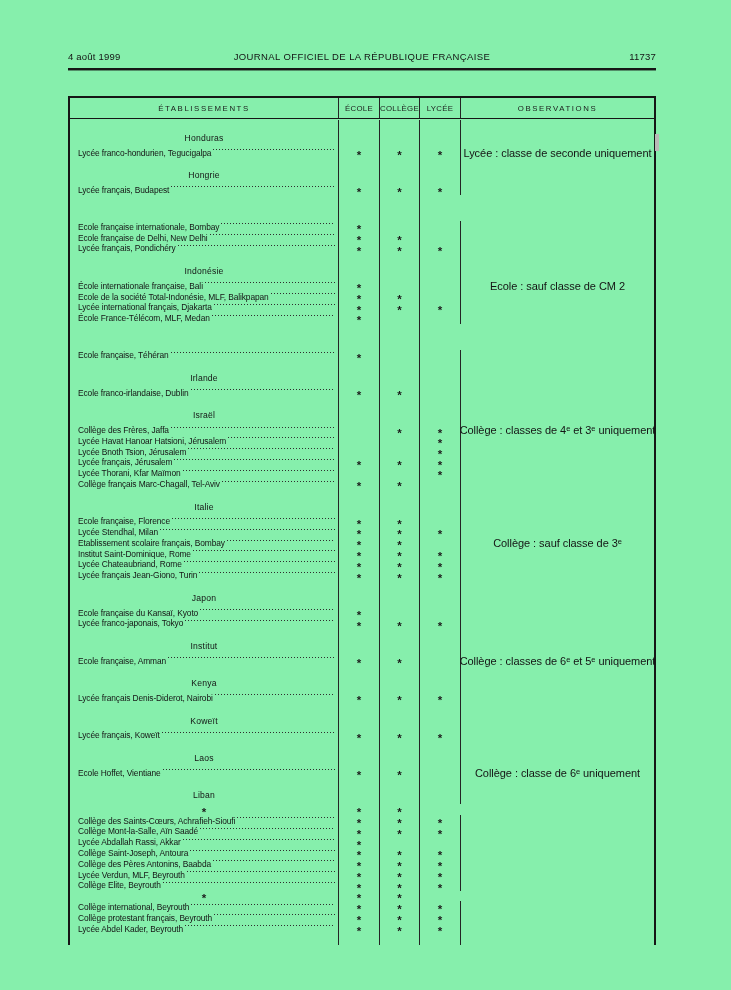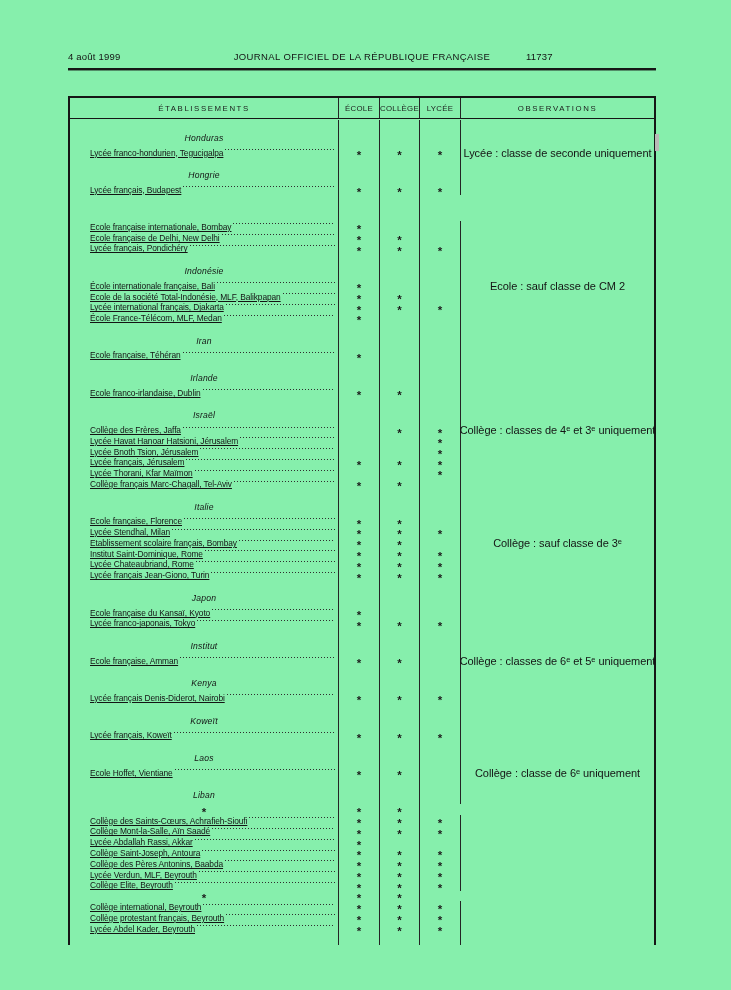--- a/index.html
+++ b/index.html
@@ -10,21 +10,21 @@
     font-family:"Liberation Sans","DejaVu Sans",sans-serif;
     overflow:hidden;
   }
   
   .running-head {
     position:absolute; left:68px; top:51px; width:588px;
     display:flex; align-items:baseline; font-size:9.5px; letter-spacing:.2px;
   }
   .rh-date  { width:130px; text-align:left; }
   .rh-title { flex:1; text-align:center; letter-spacing:.4px; }
-  .rh-page  { width:130px; }
+  .rh-page  { width:130px; text-align:right; }
   .head-rule {
     position:absolute; left:68px; top:68px; width:588px; height:3px;
     background:linear-gradient(#161616 0 2px, rgba(22,22,22,.45) 2px 3px);
   }
   
   .jo-table {
     position:absolute; left:68px; top:96px; width:588px; height:849px;
     border:2px solid #161616; border-bottom:none;
     display:flex; flex-direction:column;
   }
@@ -39,25 +39,25 @@
   }
   .thead-row .c.wide { letter-spacing:1.6px; }
   .thead-row .c.narrow { letter-spacing:.3px; }
 
   .tbody { flex:1; display:flex; flex-direction:column; padding-top:1px; }
 
   .country-row { height:26.5px; }
   .country-row .c:first-child {
     display:flex; align-items:flex-end; justify-content:center; padding-bottom:4px;
   }
-  .country-label { font-style:italic; font-size:8.6px; letter-spacing:.2px; }
+  .country-label { font-size:8.6px; letter-spacing:.2px; }
 
   .school-row { height:10.8px; }
   .school-row .name-cell {
-    display:flex; align-items:center; padding-left:20px; padding-right:3px;text-decoration:underline;
+    display:flex; align-items:center; padding-left:8px; padding-right:3px;
   }
   .school-name { white-space:nowrap; font-size:8.4px; letter-spacing:-.1px; }
   .dot-leader { flex:1; position:relative; margin-left:2px; min-width:4px; }
   .dot-leader::after {
     content:""; position:absolute; left:0; right:0; bottom:2.5px; height:1px;
     background-image:repeating-linear-gradient(90deg,#2e2e2e 0 1px,transparent 1px 3px);
   }
   .star-cell { display:flex; align-items:center; justify-content:center; }
   .star-glyph {
     font-size:11.5px; line-height:1; display:inline-block;
@@ -251,23 +251,20 @@
             <span class="dot-leader"></span>
           </div>
           <div class="c star-cell">
             <span class="star-glyph">*</span>
           </div>
           <div class="c star-cell"></div>
           <div class="c star-cell"></div>
           <div class="c obs-cell"></div>
         </div>
         <div class="trow country-row">
-          <div class="c">
-            <span class="country-label">Iran</span>
-          </div>
           <div class="c"></div>
           <div class="c"></div>
           <div class="c"></div>
           <div class="c"></div>
         </div>
         <div class="trow school-row">
           <div class="c name-cell">
             <span class="school-name">Ecole française, Téhéran</span>
             <span class="dot-leader"></span>
           </div>

